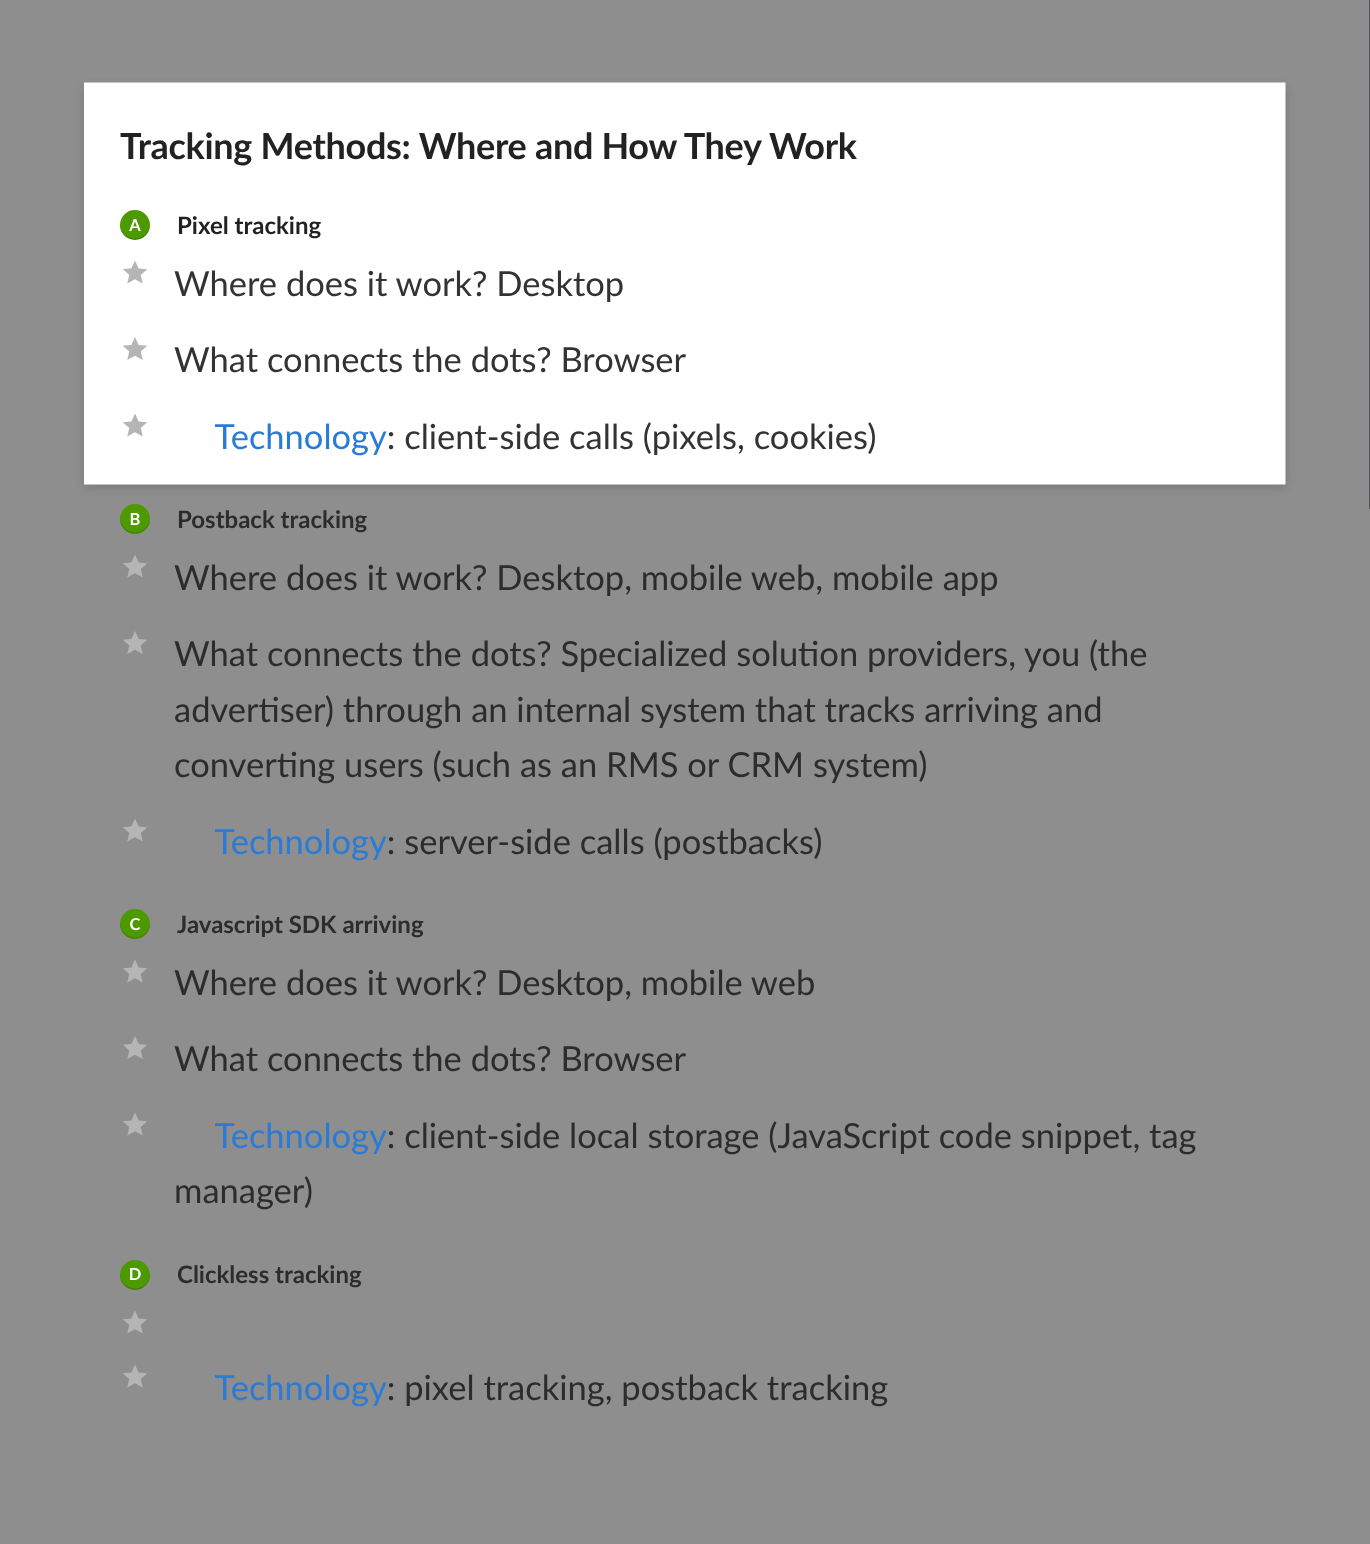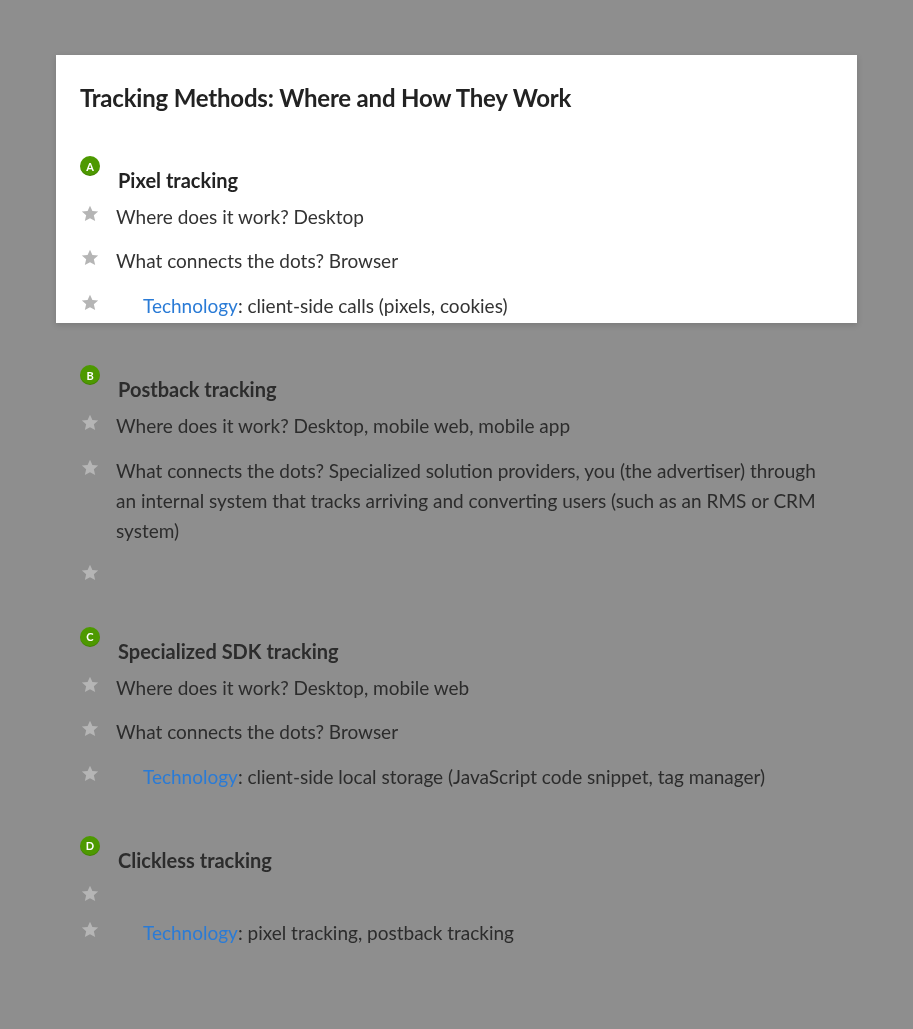--- a/index.html
+++ b/index.html
@@ -67,39 +67,38 @@
     color: #fff;
     font-size: 11px;
     font-weight: 700;
     display: flex;
     align-items: center;
     justify-content: center;
     margin-right: 18px;
     box-shadow: inset 0 -1px 0 rgba(0,0,0,0.15);
   }
   .sec-title {
-    font-size: 20px;
+    font-size: 16px;
     font-weight: 700;
     color: #222;
-    margin-top: 28px;
   }
   .row {
     display: flex;
     align-items: flex-start;
     margin: 6px 0 14px 0;
     line-height: 1.6;
   }
   .star {
     flex: none;
     color: #b5b5b5;
     margin-right: 16px;
     margin-top: 2px;
   }
   .row-text {
-    font-size: 19px;
+    font-size: 23px;
     color: #333;
     font-weight: 400;
   }
   .link {
     color: #2a7bd6;
     margin-left: 27px;
   }
   .asterisk {
     color: #4d9900;
     font-weight: 600;
@@ -174,27 +173,30 @@
                 </svg>
               </span>
             <span class="row-text">What connects the dots? Specialized solution providers, you (the advertiser) through an internal system that tracks arriving and converting users (such as an RMS or CRM system)</span>
           </div>
           <div class="row">
             <span class="star">
                 <svg class="star-svg" viewBox="0 0 24 24" fill="currentColor">
                   <path d="M12 2l2.9 6.3 6.9.6-5.2 4.6 1.6 6.8L12 17l-6.2 3.3 1.6-6.8L2.2 8.9l6.9-.6L12 2z"></path>
                 </svg>
               </span>
+            <span class="row-text">
+              <a class="link">Technology</a><span>: server-side calls (postbacks)</span>
+            </span>
           </div>
         </div>
 
         <div class="section dim">
           <div class="sec-header">
             <div class="badge">C</div>
-            <div class="sec-title">Specialized SDK tracking</div>
+            <div class="sec-title">Javascript SDK arriving</div>
           </div>
           <div class="row">
             <span class="star">
                 <svg class="star-svg" viewBox="0 0 24 24" fill="currentColor">
                   <path d="M12 2l2.9 6.3 6.9.6-5.2 4.6 1.6 6.8L12 17l-6.2 3.3 1.6-6.8L2.2 8.9l6.9-.6L12 2z"></path>
                 </svg>
               </span>
             <span class="row-text">Where does it work? Desktop, mobile web</span>
           </div>
           <div class="row">

